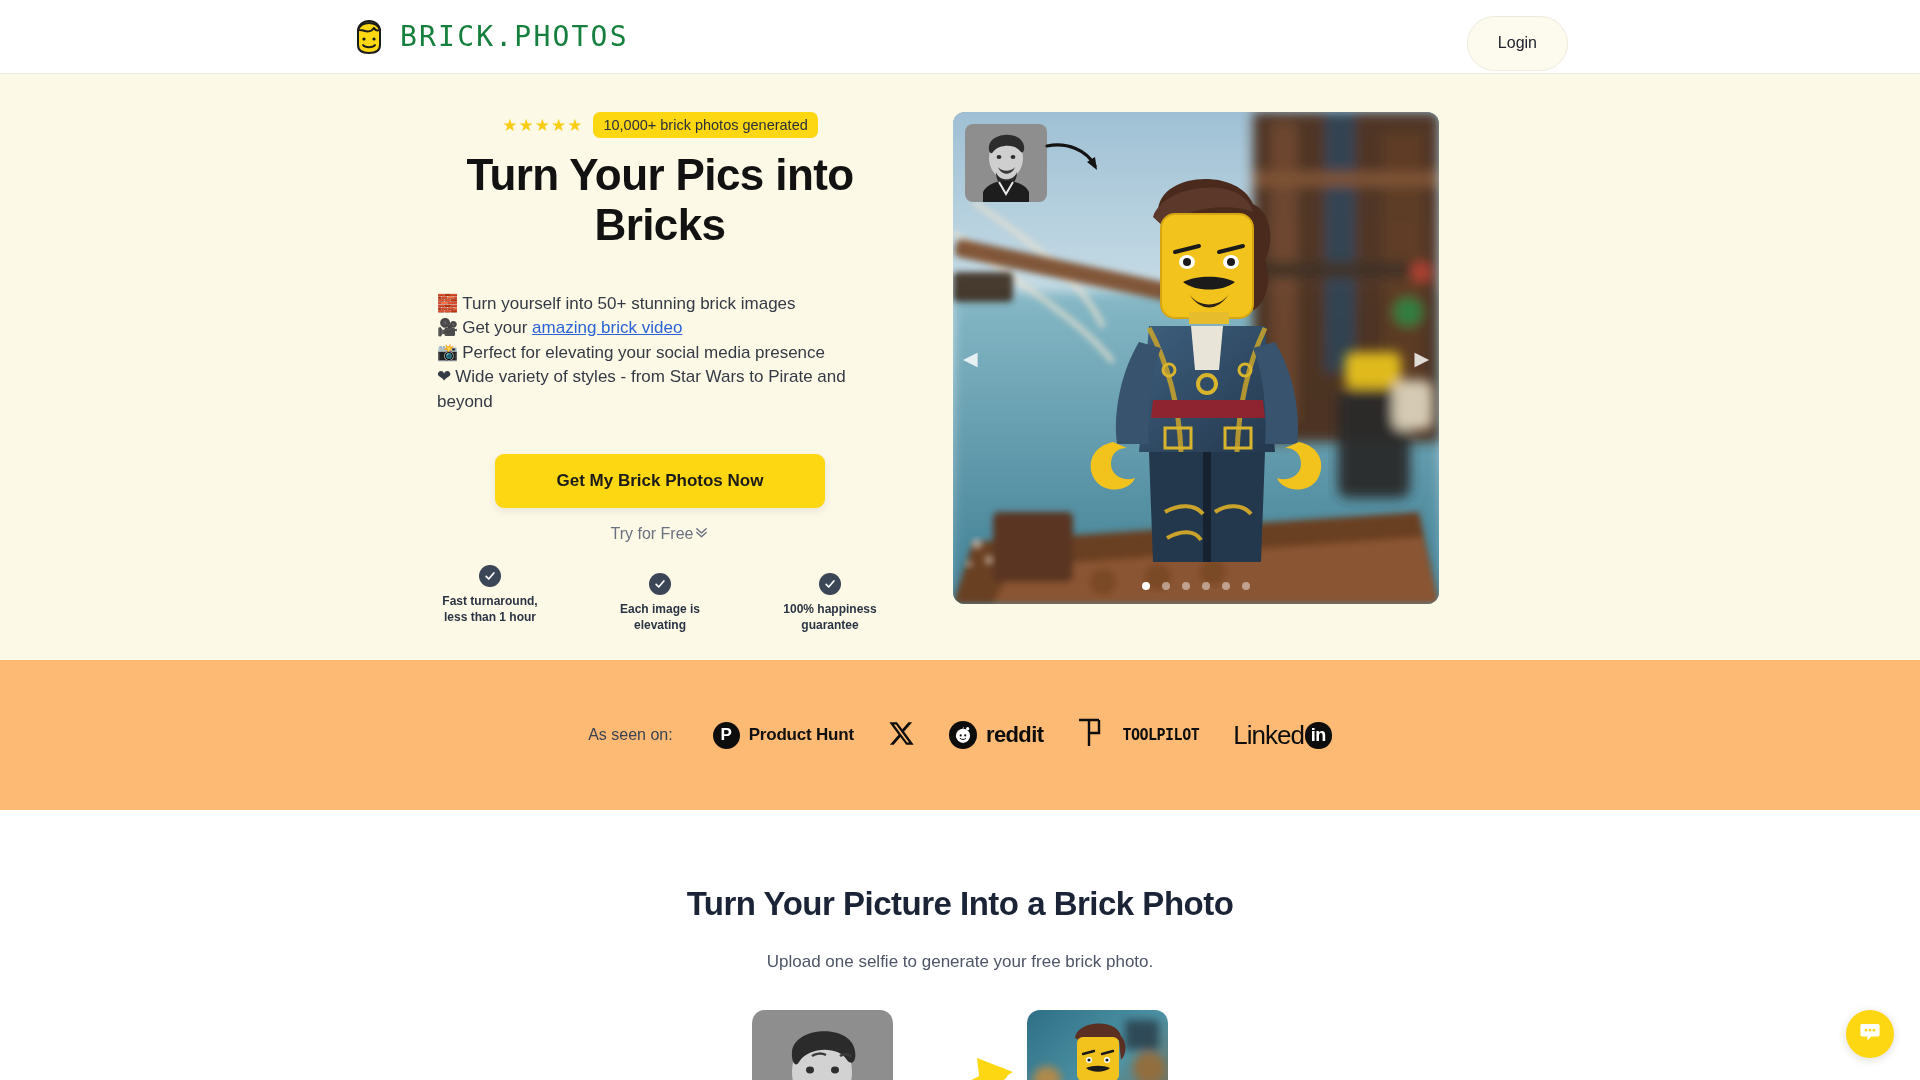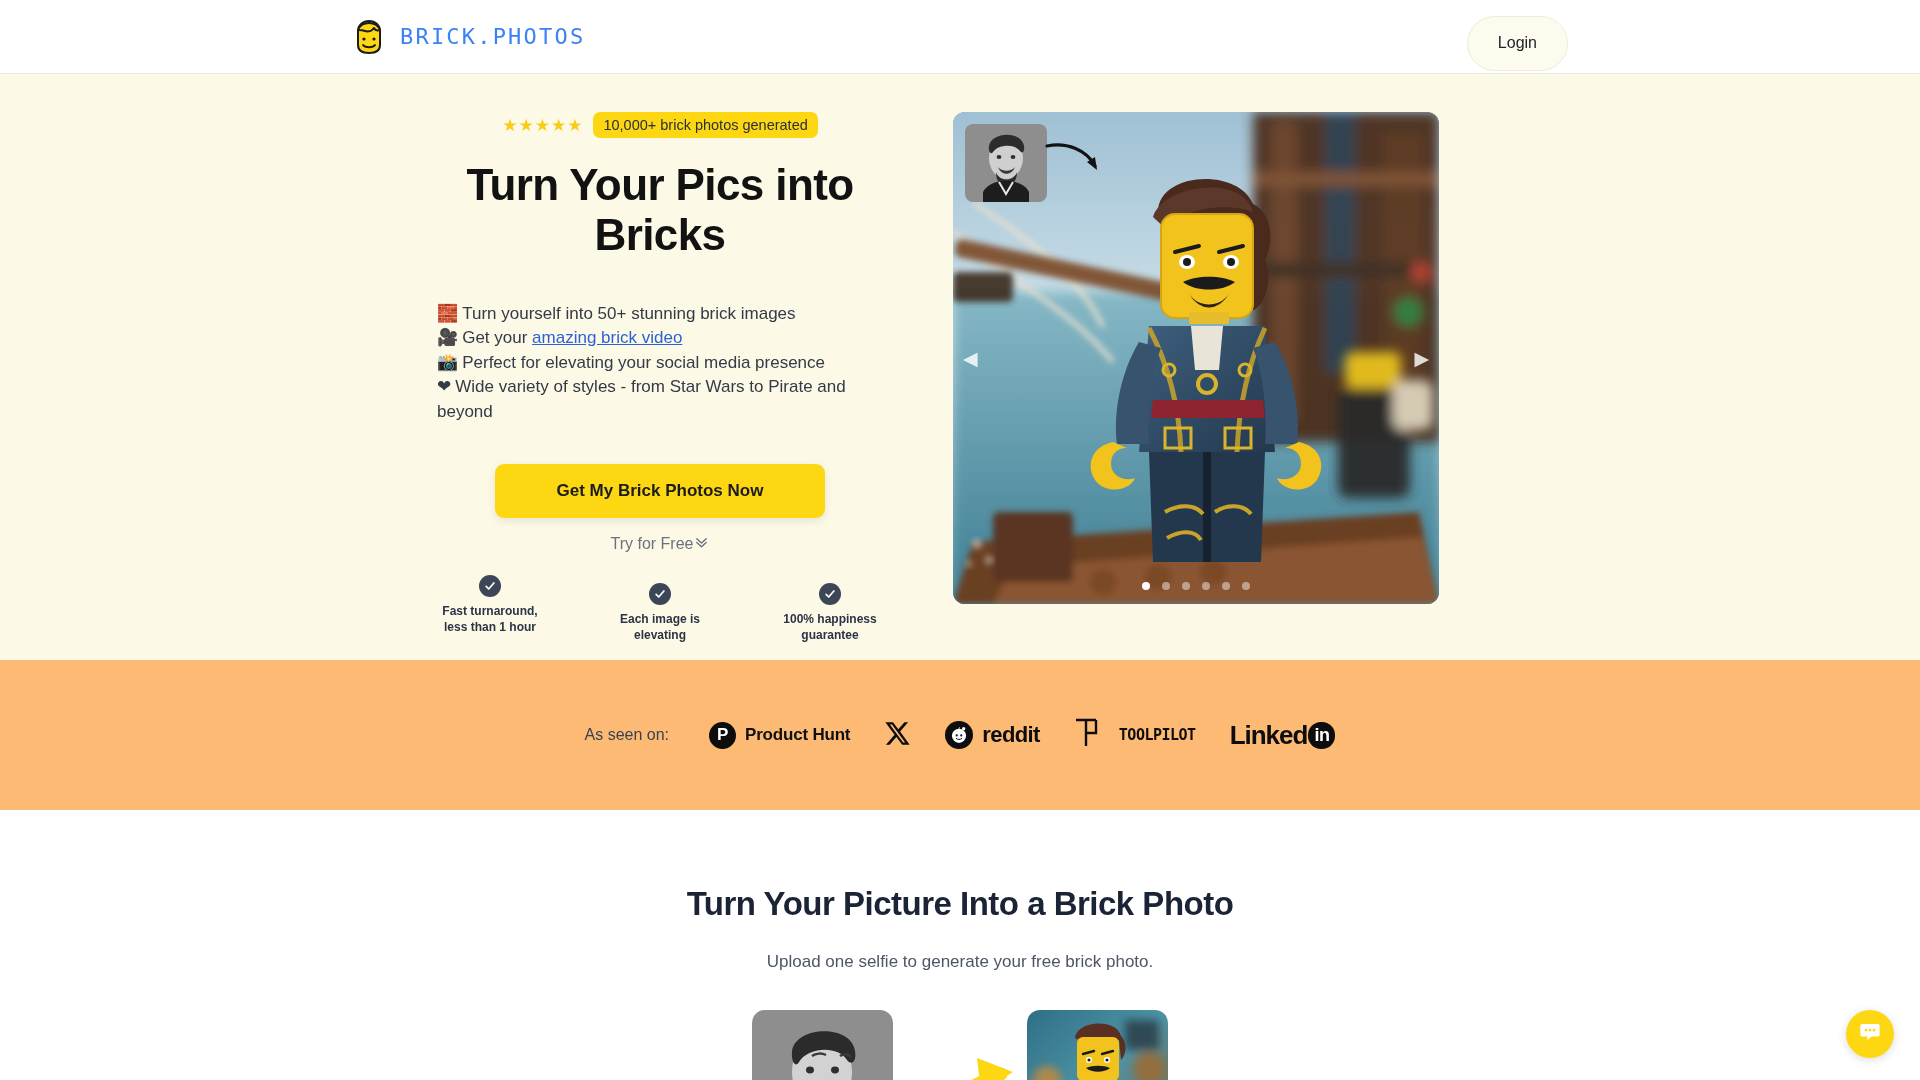--- a/index.html
+++ b/index.html
@@ -23,23 +23,23 @@
   .brand {
     display: flex;
     align-items: center;
     gap: 14px;
     margin-left: 352px;
     cursor: pointer;
   }
   .brand-logo { width: 34px; height: 38px; display: block; }
   .brand-name {
     font-family: "DejaVu Sans Mono", monospace;
-    font-size: 22px;
+    font-size: 28px;
     letter-spacing: 2.2px;
-    color: #3b82f6;
+    color: #15803d;
     font-weight: 400;
   }
   .login-btn {
     position: absolute;
     right: 352px;
     top: 16px;
     background: #fdfbee;
     border: 1px solid #edeade;
     border-radius: 999px;
     padding: 16px 30px;
@@ -77,21 +77,21 @@
     line-height: 1.25;
   }
 
   .headline {
     font-size: 44px;
     line-height: 1.13;
     font-weight: 700;
     color: #121212;
     text-align: center;
     letter-spacing: -0.6px;
-    margin-top: 14px;
+    margin-top: 4px;
     max-width: 470px;
   }
 
   .bullets {
     margin-top: 42px;
     width: 446px;
     font-size: 17px;
     line-height: 24.5px;
     color: #343a46;
   }
@@ -212,21 +212,21 @@
   .reddit-circle {
     width: 28px; height: 28px; border-radius: 50%; background: #0d0d0d;
     display: flex; align-items: center; justify-content: center;
   }
   .reddit-text { font-size: 22px; font-weight: 700; color: #0d0d0d; letter-spacing: -0.6px; }
   .x-logo { font-size: 27px; color: #0d0d0d; line-height: 1; font-family: "DejaVu Sans", sans-serif;}
   .toolpilot-text {
     font-family: "DejaVu Sans Mono", monospace;
     font-size: 15px; font-weight: 700; letter-spacing: -0.5px; color: #0d0d0d;
   }
-  .li-text { font-size: 26px; font-weight: 700; color: #0d0d0d; letter-spacing: -1px; }
+  .li-text { font-size: 26px; font-weight: 400; color: #0d0d0d; letter-spacing: -1px; }
   .li-box {
     background: #0d0d0d; color: #fff;
     width: 27px; height: 27px; border-radius: 13px;
     display: flex; align-items: center; justify-content: center;
     font-size: 18px; font-weight: 700; letter-spacing: -0.5px;
     margin-left: 1px;
   }
 
   
   .upload-sec { text-align: center; padding-top: 75px; }

